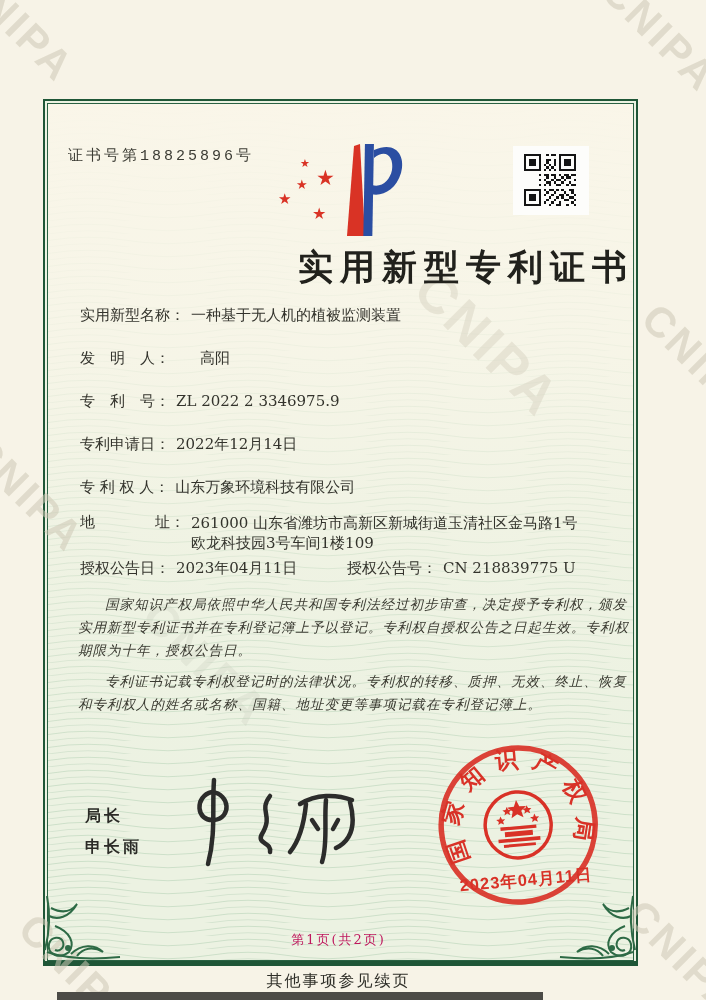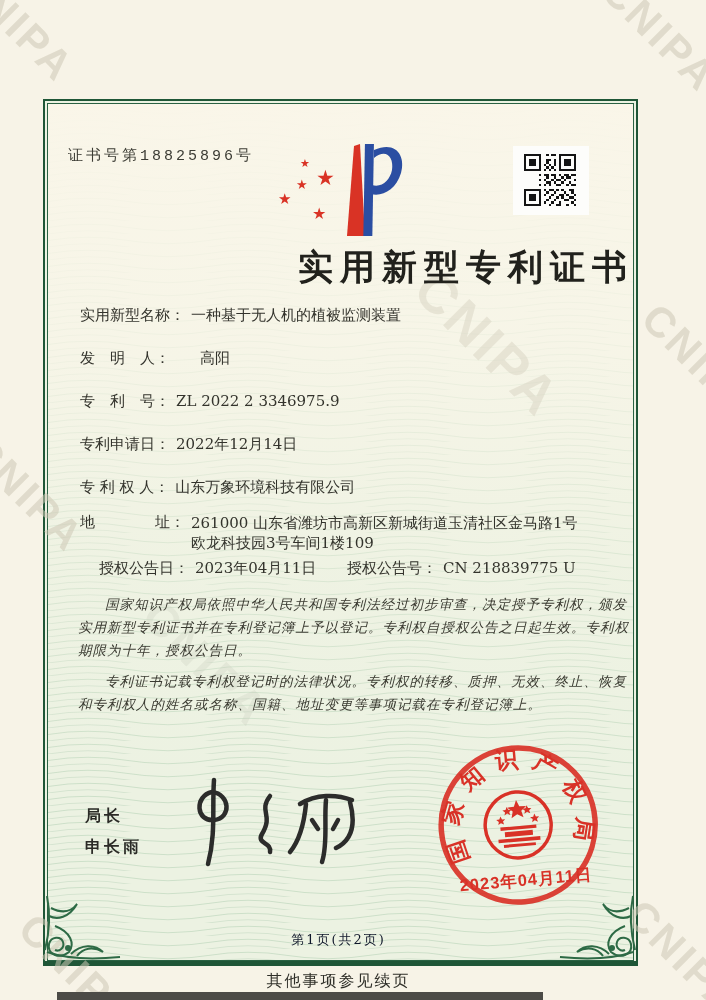--- a/index.html
+++ b/index.html
@@ -45,21 +45,21 @@
   .addr-lines span{display:block; line-height:20px; white-space:normal;}
   .bodytext{
     position:absolute; left:78px; top:593px; width:552px;
     font-size:13.5px; font-style:italic; line-height:1.72; color:#3a3a31;
   }
   .bodytext p{margin:0 0 7px 0; text-indent:2em; letter-spacing:1px;}
   .director-title{position:absolute; left:85px; top:806px; font-family:Liberation Sans, sans-serif; font-weight:700; font-size:16px; letter-spacing:3px; color:#2b2b27;}
   .director-name{position:absolute; left:85px; top:837px; font-family:"Liberation Sans", sans-serif; font-weight:700; font-size:16px; letter-spacing:3px; color:#2b2b27;}
   .sig{position:absolute; left:182px; top:772px; width:182px; height:98px;}
   .seal{position:absolute; left:431px; top:736px; width:174px; height:174px; transform:rotate(-5deg); opacity:.95; z-index:5;}
-  .page-num{position:absolute; left:43px; top:931px; width:591px; text-align:center; font-size:13px; letter-spacing:2px; color:#0f172a; z-index:4;}
+  .page-num{position:absolute; left:43px; top:931px; width:591px; text-align:center; font-size:13px; letter-spacing:2px; color:#be185d; z-index:4;}
   .continuation{position:absolute; left:43px; top:971px; width:591px; text-align:center; font-size:16px; letter-spacing:2px; color:#2f2f29; z-index:3;}
   .scan-bar{position:absolute; left:57px; top:992px; width:486px; height:8px; background:#4c4b47; z-index:6;}
 </style>
 </head>
 <body>
 
 <div class="page">
 
   <div class="frame">
     <svg class="waves" width="585" height="856" aria-hidden="true">
@@ -166,21 +166,21 @@
       <span class="flabel">专 利 权 人：</span>
       <span class="fvalue">山东万象环境科技有限公司</span>
     </div>
     <div class="fieldrow" style="top:513px;">
       <span class="flabel">地　　　　址：</span>
       <span class="fvalue addr-lines">
         <span>261000 山东省潍坊市高新区新城街道玉清社区金马路1号</span>
         <span>欧龙科技园3号车间1楼109</span>
       </span>
     </div>
-    <div class="fieldrow" style="top:559px;margin-left:19px;">
+    <div class="fieldrow" style="top:559px;">
       <span class="flabel">授权公告日：</span>
       <span class="fvalue">2023年04月11日</span>
     </div>
     <div class="fieldrow" style="left:347px; top:559px;">
       <span class="flabel">授权公告号：</span>
       <span class="fvalue">CN 218839775 U</span>
     </div>
 
     <div class="bodytext">
       <p>国家知识产权局依照中华人民共和国专利法经过初步审查，决定授予专利权，颁发实用新型专利证书并在专利登记簿上予以登记。专利权自授权公告之日起生效。专利权期限为十年，授权公告日。</p>

